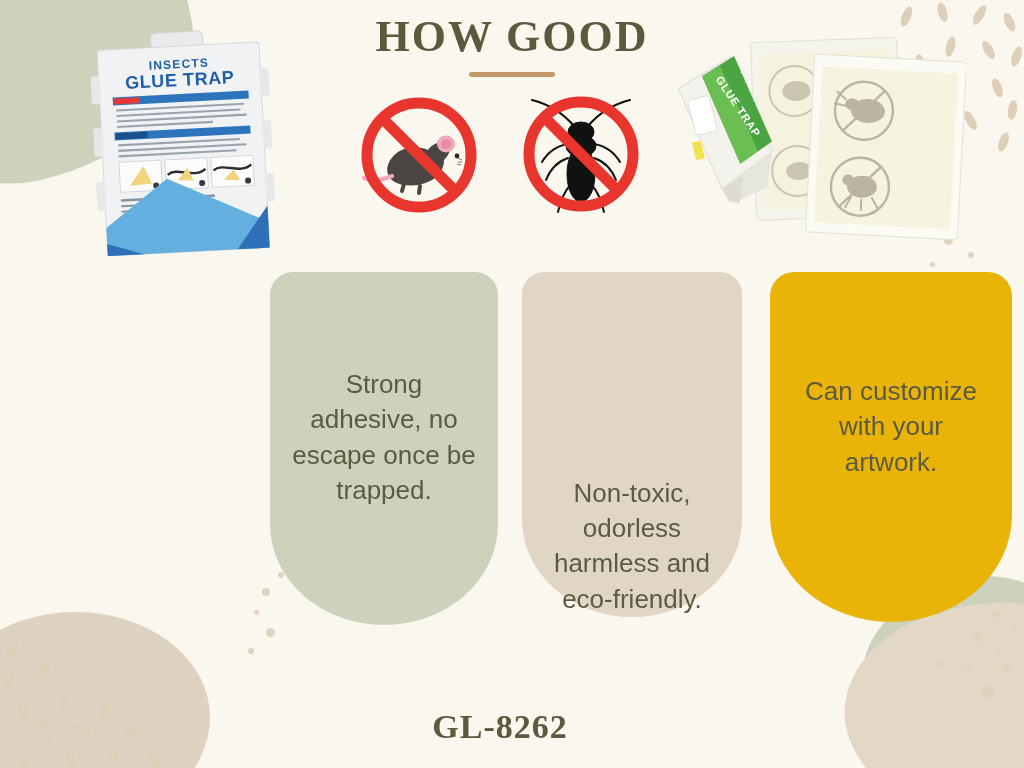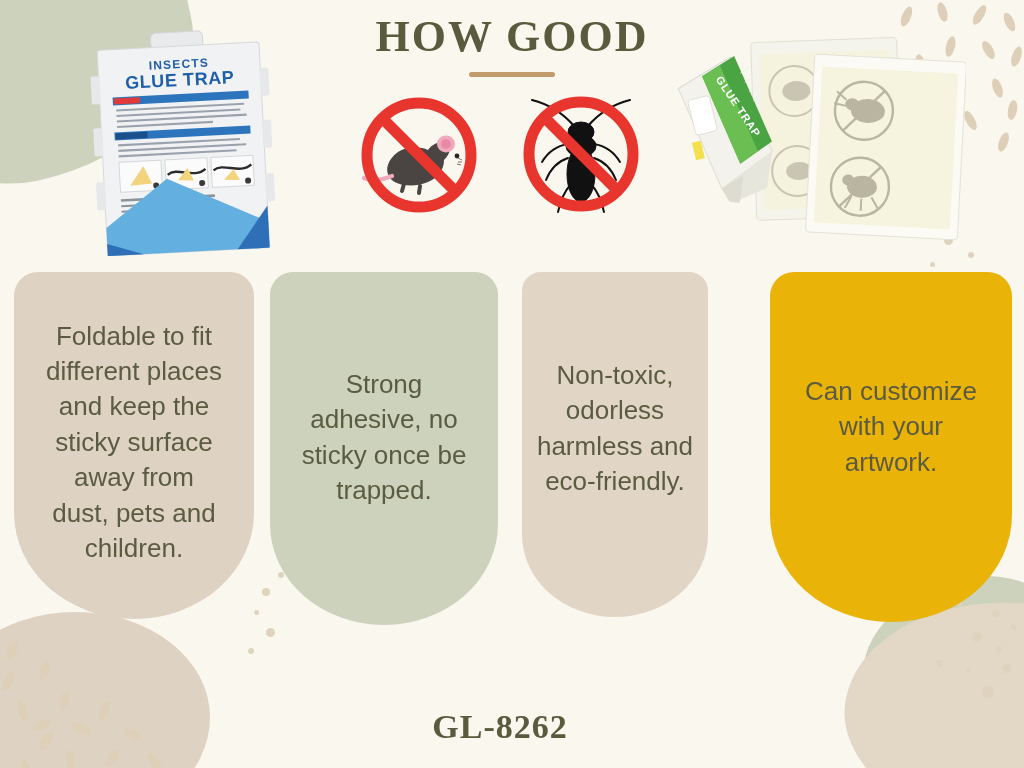--- a/index.html
+++ b/index.html
@@ -67,21 +67,21 @@
   }
   .card-text{
     color:#5b5b42;
     font-size:26px;line-height:1.36;text-align:center;
     padding:0 14px;white-space:pre-line;
   }
   .c1{left:14px;width:240px;height:347px;background:#ded2c2;}
   .c1 .card-text{margin-top:-6px;}
   .c2{left:270px;width:228px;height:353px;background:#cdd2bc;}
   .c2 .card-text{margin-top:-22px;}
-  .c3{left:522px;width:186px;height:345px;background:#e1d6c6;}
+  .c3{left:522px;width:220px;height:345px;background:#e1d6c6;align-items:flex-end;}
   .c3 .card-text{margin-top:-32px;}
   .c4{left:770px;width:242px;height:350px;background:#eab308;}
   .c4 .card-text{margin-top:-40px;}
 
   
   .code{
     position:absolute;left:330px;top:708px;width:340px;text-align:center;
     font-family:"Liberation Serif", serif;font-weight:bold;
     font-size:34px;letter-spacing:1px;color:#5a5a3d;
   }
@@ -352,33 +352,24 @@
         <path d="M53,96 C46,104 42,114 40,124" stroke-width="2" fill="none" stroke-linecap="round"></path>
         <path d="M73,96 C80,104 84,114 86,124" stroke-width="2" fill="none" stroke-linecap="round"></path>
       </g>
 
       <circle cx="63" cy="66" r="52" fill="none" stroke="#e8352e" stroke-width="11"></circle>
       <line x1="26" y1="29" x2="100" y2="103" stroke="#e8352e" stroke-width="11"></line>
     </svg>
   </div>
 
   <div class="cards">
-    <div class="card c1">
-      <div class="card-text">Foldable to fit
-different places
-and keep the
-sticky surface
-away from
-dust, pets and
-children.</div>
-    </div>
     <div class="card c2">
       <div class="card-text">Strong
 adhesive, no
-sticky once be
+escape once be
 trapped.</div>
     </div>
     <div class="card c3">
       <div class="card-text">Non-toxic,
 odorless
 harmless and
 eco-friendly.</div>
     </div>
     <div class="card c4">
       <div class="card-text">Can customize

